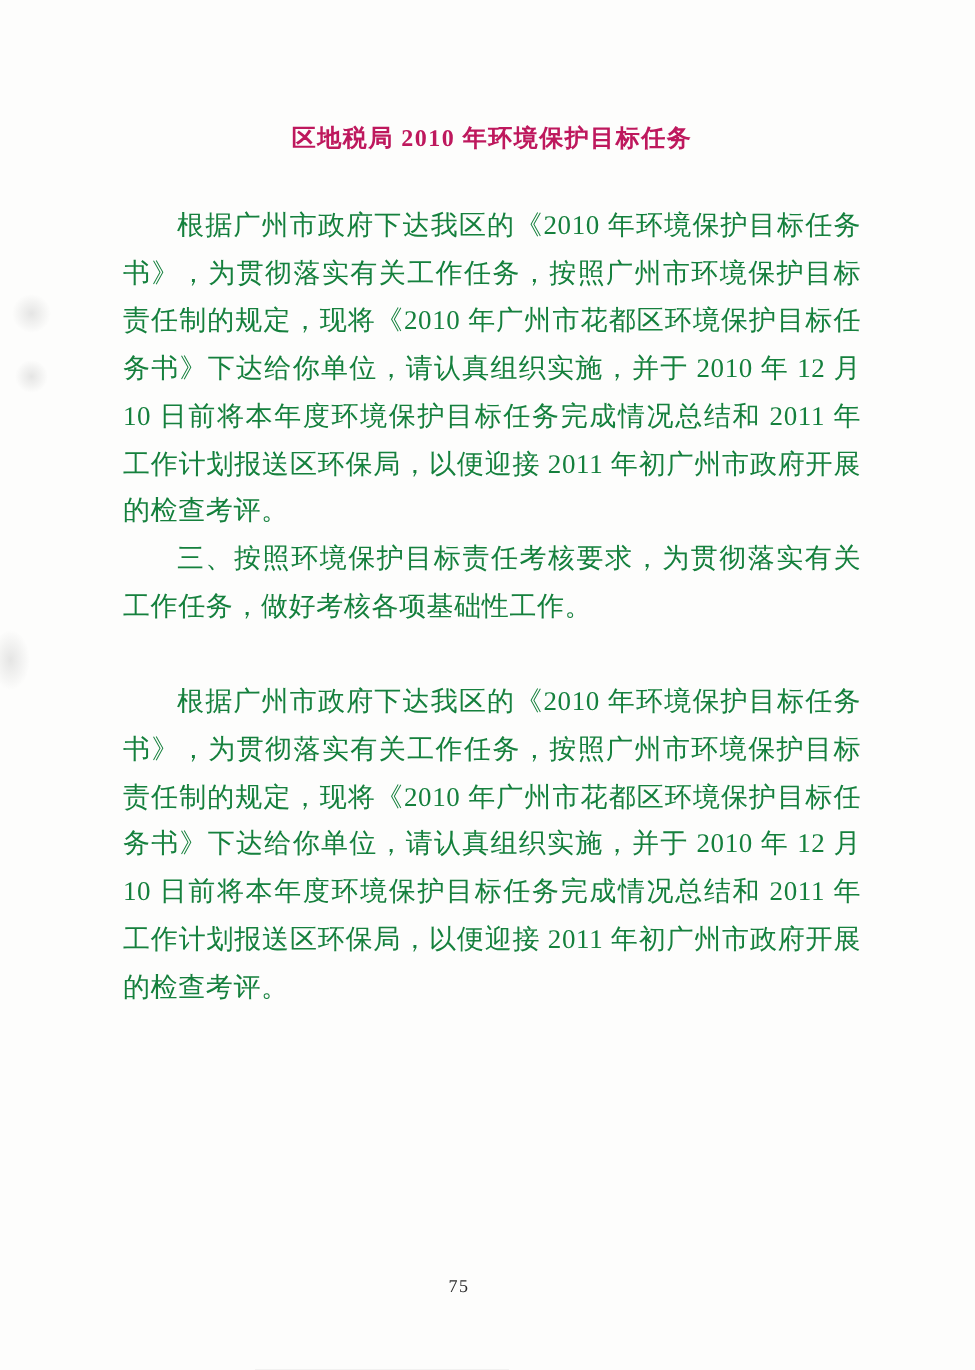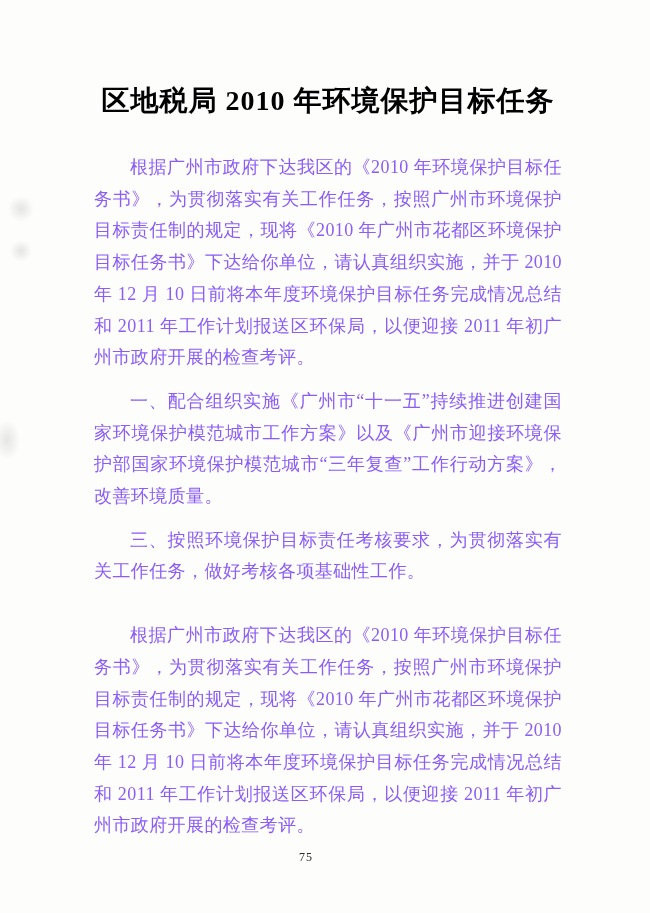--- a/index.html
+++ b/index.html
@@ -29,38 +29,38 @@
 
   .content {
     position: absolute;
     left: 82px;
     top: 0;
     width: 492px;
   }
   .doc-title {
     margin: 0;
     text-align: center;
-    font-size: 28px;
+    font-size: 16px;
     font-weight: bold;
     letter-spacing: 1px;
-    color: #000000;
+    color: #be185d;
     white-space: nowrap;
   }
   .title-1 { padding-top: 82px; }
   .title-2 { padding-top: 44px; }
   .section-body { margin-top: 32px; }
   .para {
-    margin: 12px;
+    margin: 0;
     font-size: 18px;
     line-height: 31.7px;
     text-indent: 2em;
     text-align: justify;
     text-justify: inter-character;
     letter-spacing: 0.4px;
-    color: #8b5cf6;
+    color: #15803d;
   }
   .page-number {
     position: absolute;
     left: 0;
     width: 612px;
     top: 850px;
     text-align: center;
     font-size: 12px;
     color: #2a2a2a;
     letter-spacing: 1px;
@@ -74,21 +74,20 @@
   <div class="smudge s1"></div>
   <div class="smudge s2"></div>
   <div class="smudge s3"></div>
 
   <div class="content">
 
     <h1 class="doc-title title-1">区地税局 2010 年环境保护目标任务</h1>
 
     <div class="section-body">
       <p class="para">根据广州市政府下达我区的《2010 年环境保护目标任务书》，为贯彻落实有关工作任务，按照广州市环境保护目标责任制的规定，现将《2010 年广州市花都区环境保护目标任务书》下达给你单位，请认真组织实施，并于 2010 年 12 月 10 日前将本年度环境保护目标任务完成情况总结和 2011 年工作计划报送区环保局，以便迎接 2011 年初广州市政府开展的检查考评。</p>
-      <p class="para">一、配合组织实施《广州市“十一五”持续推进创建国家环境保护模范城市工作方案》以及《广州市迎接环境保护部国家环境保护模范城市“三年复查”工作行动方案》，改善环境质量。</p>
       <p class="para">三、按照环境保护目标责任考核要求，为贯彻落实有关工作任务，做好考核各项基础性工作。</p>
     </div>
 
 
     <div class="section-body">
       <p class="para">根据广州市政府下达我区的《2010 年环境保护目标任务书》，为贯彻落实有关工作任务，按照广州市环境保护目标责任制的规定，现将《2010 年广州市花都区环境保护目标任务书》下达给你单位，请认真组织实施，并于 2010 年 12 月 10 日前将本年度环境保护目标任务完成情况总结和 2011 年工作计划报送区环保局，以便迎接 2011 年初广州市政府开展的检查考评。</p>
     </div>
 
   </div>
 

